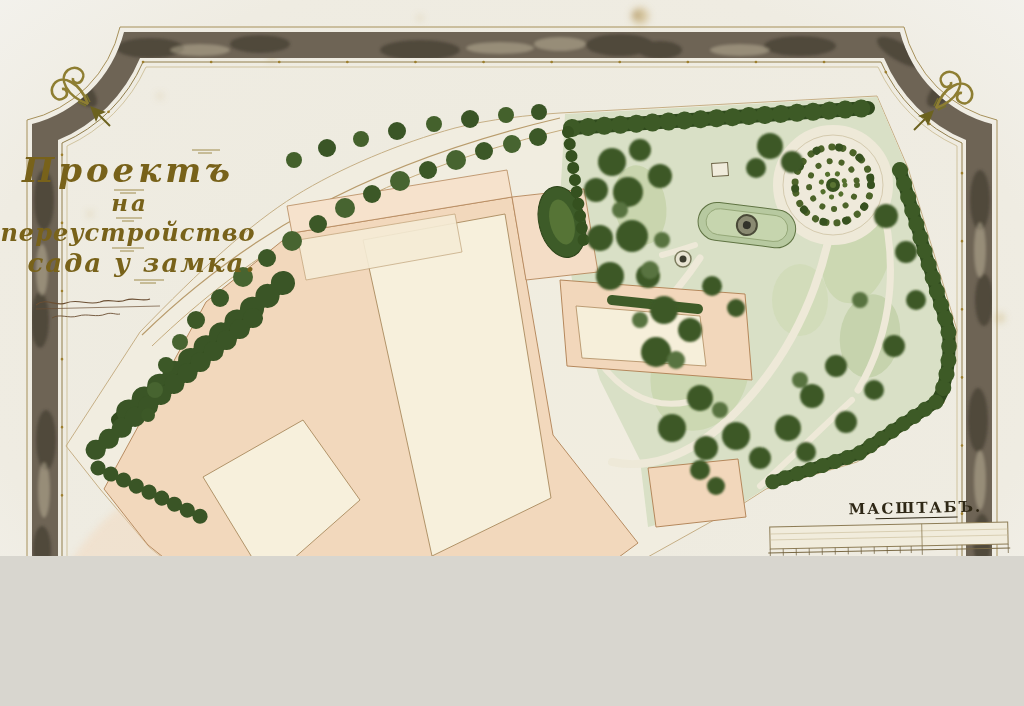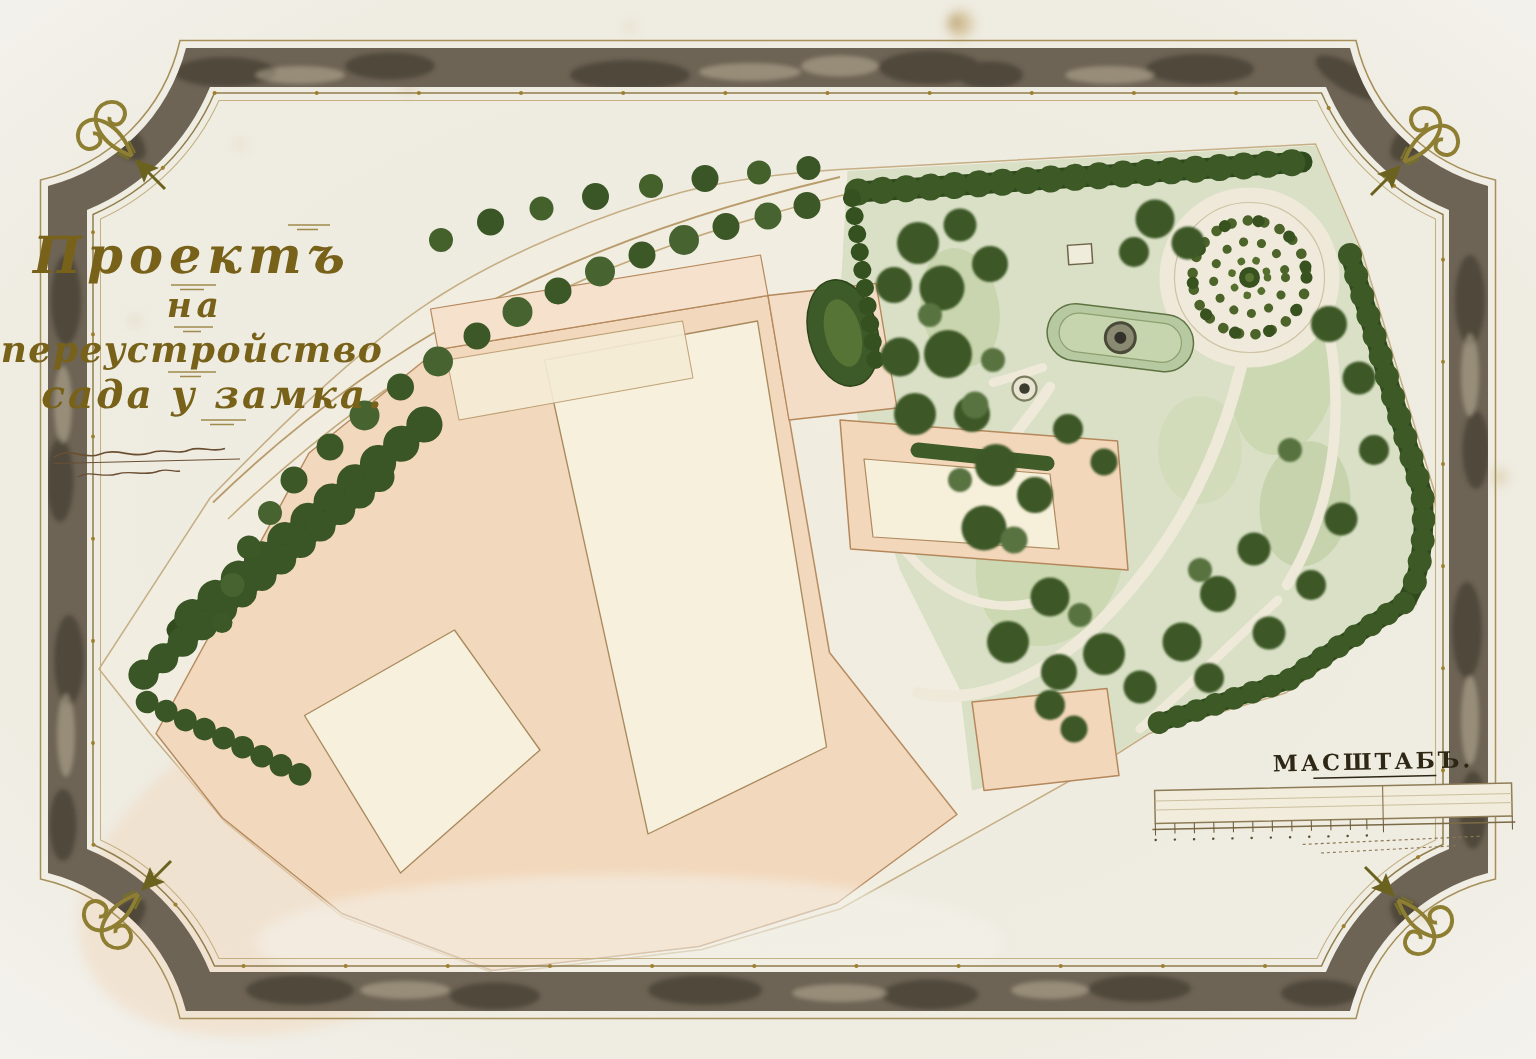--- a/index.html
+++ b/index.html
@@ -1,16 +1,16 @@
 <!DOCTYPE html>
 <html><head>
 <meta charset="utf-8">
 <style>
   html,body{margin:0;padding:0;background:#d8d6cf;}
-  .canvas{position:relative;width:1024px;height:706px;overflow:hidden;
+  .canvas{position:relative;width:1024px;height:556px;overflow:hidden;
           font-family:"DejaVu Serif","Liberation Serif",serif;}
   svg{display:block}
   .title-line{font-family:"DejaVu Serif","Liberation Serif",serif;
               font-style:italic;font-weight:bold;fill:#78621a;}
   .scale-label{font-family:"DejaVu Serif","Liberation Serif",serif;
                font-weight:bold;fill:#2e2715;letter-spacing:2px;}
 </style>
 </head>
 <body>
 

